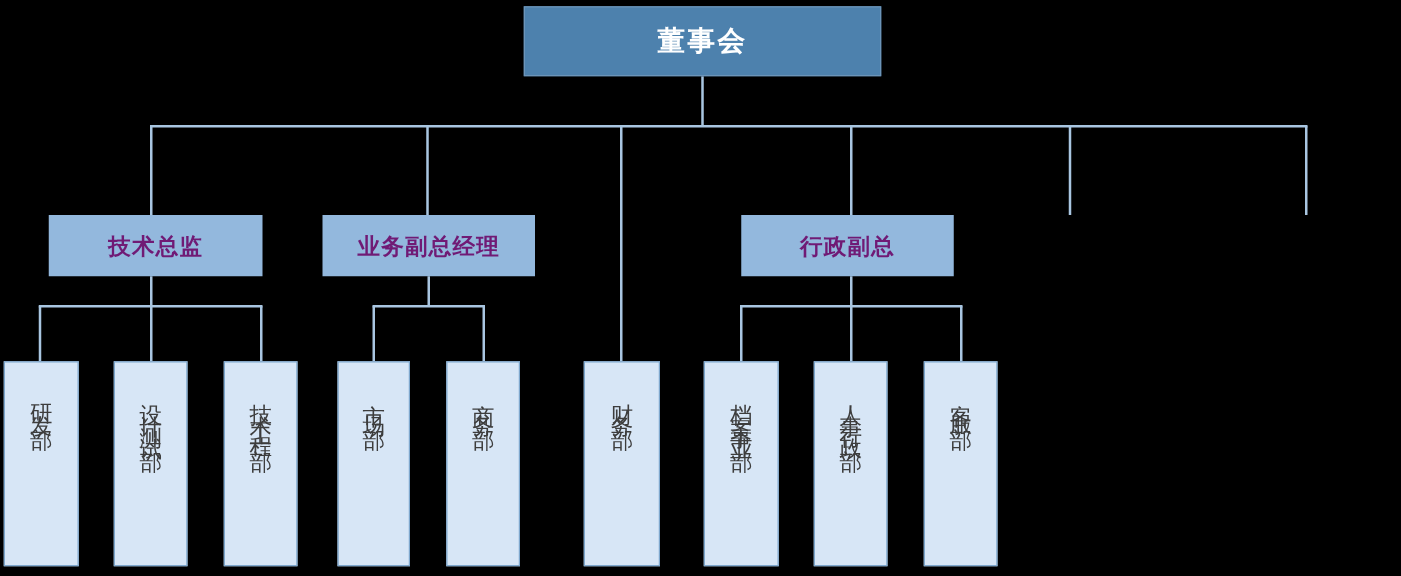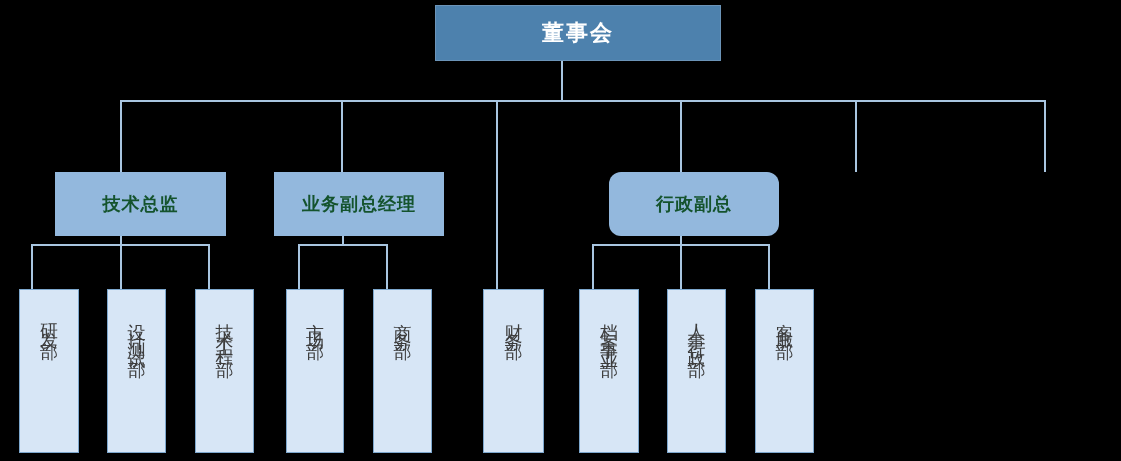--- a/index.html
+++ b/index.html
@@ -11,43 +11,42 @@
     font-family: "Liberation Sans", sans-serif;
     overflow: hidden;
   }
   .node {
     position: absolute;
     box-sizing: border-box;
     display: flex;
     align-items: center;
     justify-content: center;
     text-align: center;
-    margin-left: 16px;
   }
   .node-root {
     left: 419px; top: 5px; width: 286px; height: 56px;
     background: #4d81ad;
     border: 1px solid #6c94b8;
     color: #ffffff;
     font-weight: bold;
     font-size: 22px;
     letter-spacing: 2px;
   }
   .node-l2 {
-    top: 172px; height: 64px;
+    top: 172px; height: 49px;
     background: #93b8dd;
-    color: #14532d;
+    color: #701a75;
     font-weight: bold;
     font-size: 18px;
     letter-spacing: 1px;
     text-align: right;
   }
   .n-tech   { left: 39px;  width: 171px; }
   .n-biz    { left: 258px; width: 170px; }
-  .n-admin  { left: 593px; width: 170px; border-radius: 12px; }
+  .n-admin  { left: 593px; width: 170px; }
   .n-assist { left: 770px; width: 172px; }
   .n-expert { left: 946px; width: 168px; }
   .node-l3 {
     top: 289px; height: 164px;
     background: #d7e6f6;
     border: 1.5px solid #7da7cd;
     color: #3d3d3d;
     font-size: 18px;
     align-items: flex-start;
     justify-content: center;

